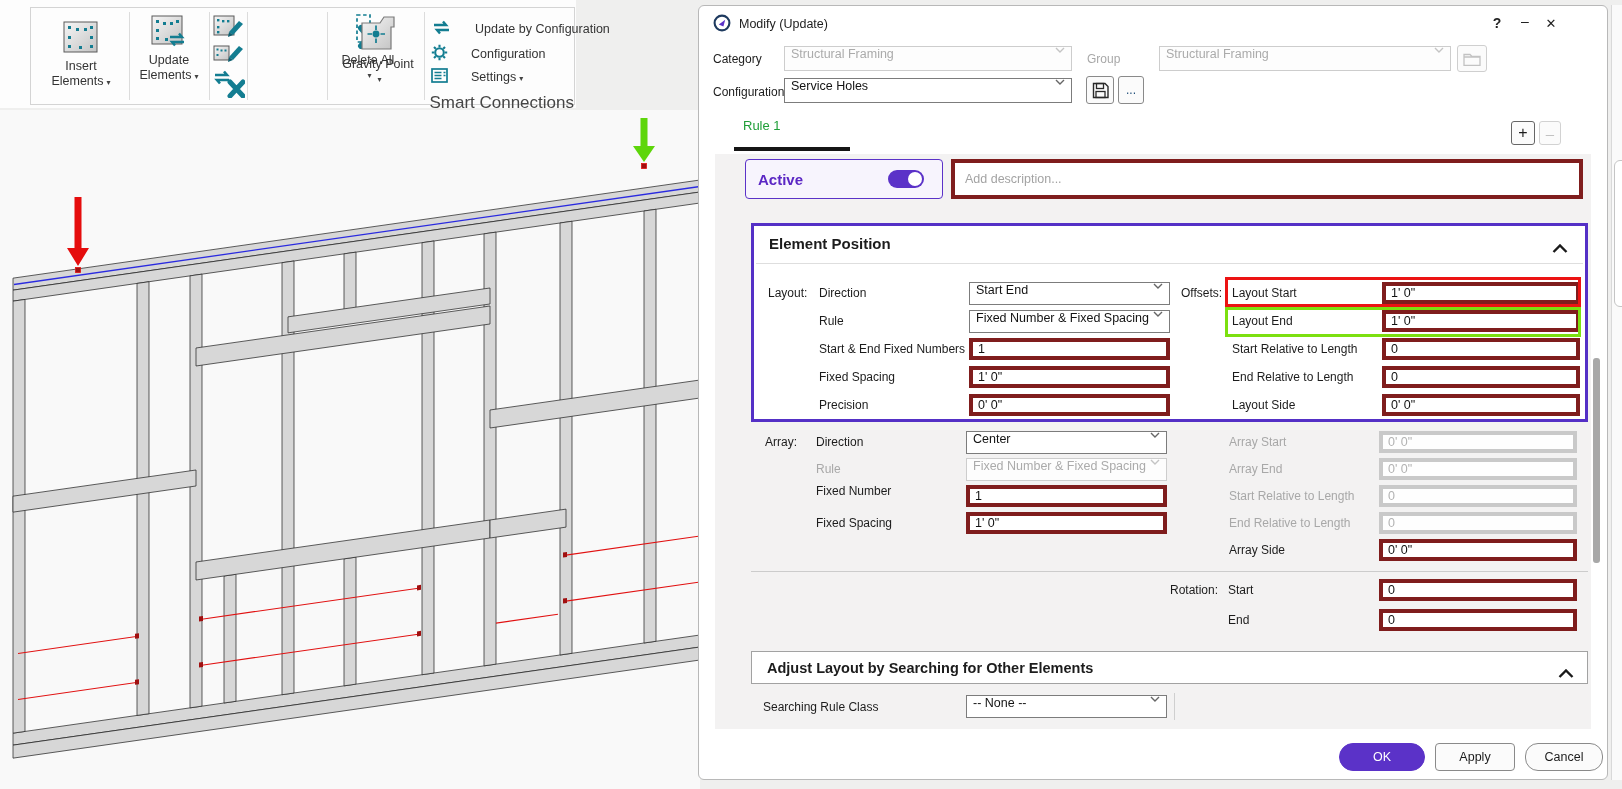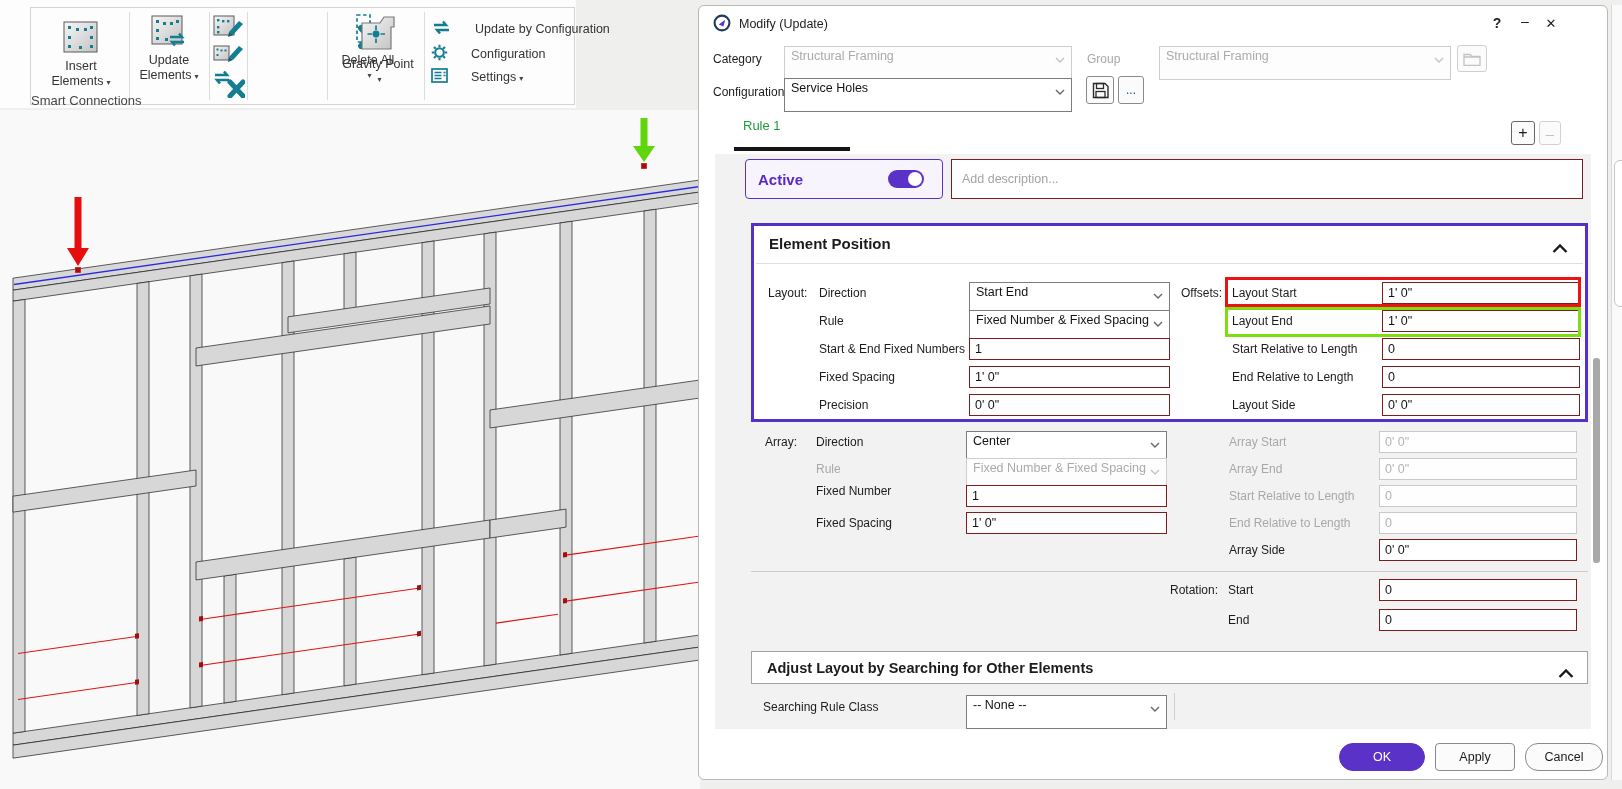--- a/index.html
+++ b/index.html
@@ -2,26 +2,26 @@
 <html><head>
 <meta charset="utf-8">
 <style>
   html,body{margin:0;padding:0}
   body{width:1622px;height:789px;position:relative;background:#efefee;
        font-family:"Liberation Sans",sans-serif;overflow:hidden}
   .abs{position:absolute}
   .lbl{position:absolute;font-size:12px;color:#1c1c1c;white-space:nowrap}
   .b{font-weight:bold}
   .gry{color:#a8a8a8}
-  .inp{position:absolute;box-sizing:border-box;height:22px;border:1px solid #7f1d1d;background:#fff;
+  .inp{position:absolute;box-sizing:border-box;height:22px;border:4px solid #7f1d1d;background:#fff;
        font:12.5px "Liberation Sans",sans-serif;color:#131313;padding:0 5px}
   .inp.idis{border-color:#c9c9c9;color:#b3b3b3;background:#fefefe}
   .inp::placeholder{color:#a3a3a3}
   .sel{position:absolute;box-sizing:border-box;height:23px;border:1px solid #7c7c7c;background:#fff;
-       display:flex;align-items:flex-end;justify-content:space-between;padding:16px 6px;font-size:12.5px;color:#131313}
+       display:flex;align-items:flex-start;justify-content:space-between;padding:0 6px;font-size:12.5px;color:#131313}
   .sel.sdis{border-color:#cdcdcd;color:#ababab;background:#fdfdfd}
   .btn{position:absolute;box-sizing:border-box;display:flex;align-items:center;justify-content:center;
        background:#fbfbfb;border:1px solid #8a8a8a;border-radius:3px;font-size:12.5px;color:#1c1c1c;cursor:default}
   .rbtn{position:absolute;display:flex;flex-direction:column;align-items:center;color:#333;font-size:12.5px;line-height:15px}
   .rmenu{position:absolute;display:flex;align-items:center;gap:23px;font-size:12.5px;color:#333;white-space:nowrap}
   .caret{font-size:8px;color:#444;margin-left:3px}
   .divider{position:absolute;width:1px;background:#dcdcdc}
   .hline{position:absolute;height:1px;background:#cccccc}
   .secbox{position:absolute;background:#fff;box-sizing:border-box}
   .toggle{position:absolute;width:36px;height:18px;border-radius:9px;background:#5b32c8}
@@ -169,21 +169,21 @@
     <span>Configuration</span>
   </div>
   <div class="rmenu" style="left:400px;top:60px">
     <span><svg width="17" height="15" viewBox="0 0 17 15">
           <rect x="1" y="1" width="15" height="13" fill="none" stroke="#137d91" stroke-width="1.7"></rect>
           <path d="M3.5 4.5 h7 M3.5 7.5 h7 M3.5 10.5 h7 M12.5 4.5 h2 M12.5 7.5 h2" stroke="#137d91" stroke-width="1.4"></path>
         </svg></span>
     <span><span>Settings</span><span class="caret">▾</span></span>
   </div>
 
-  <div class="lbl" style="left:0;top:85px;width:100%;text-align:left;color:#454545;font-size:13px">Smart Connections</div>
+  <div class="lbl" style="left:0;top:85px;width:100%;text-align:right;color:#454545;font-size:17px">Smart Connections</div>
 </div>
 
 <div class="abs" style="left:0;top:110px;width:700px;height:679px;background:#f9f9f9">
 <svg width="700" height="679" viewBox="0 0 700 679">
   <g transform="translate(0,-110) skewY(-8.131)" fill="#d7d7d7" stroke="#222222" stroke-width="0.7">
 
     <rect x="13" y="280" width="772" height="12"></rect>
     <rect x="13" y="292" width="772" height="11"></rect>
 
     <rect x="13" y="735" width="772" height="12"></rect>

